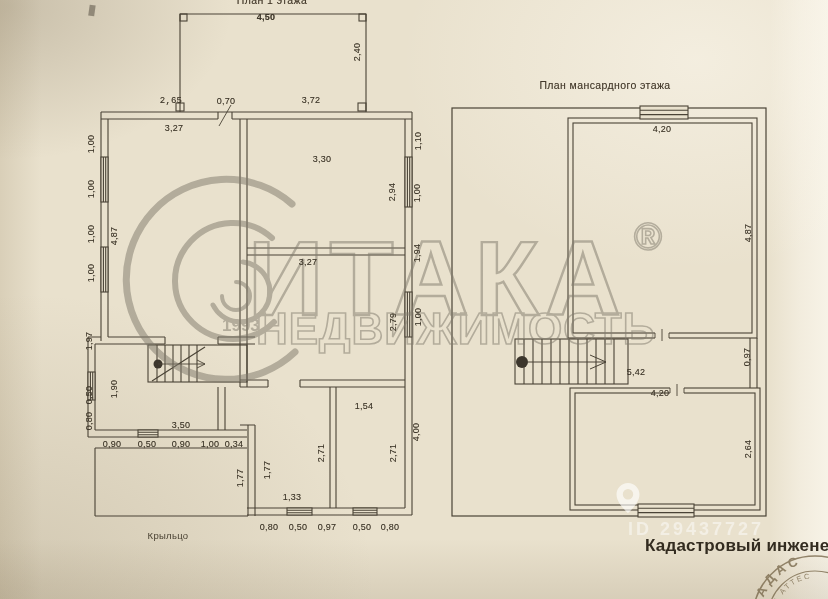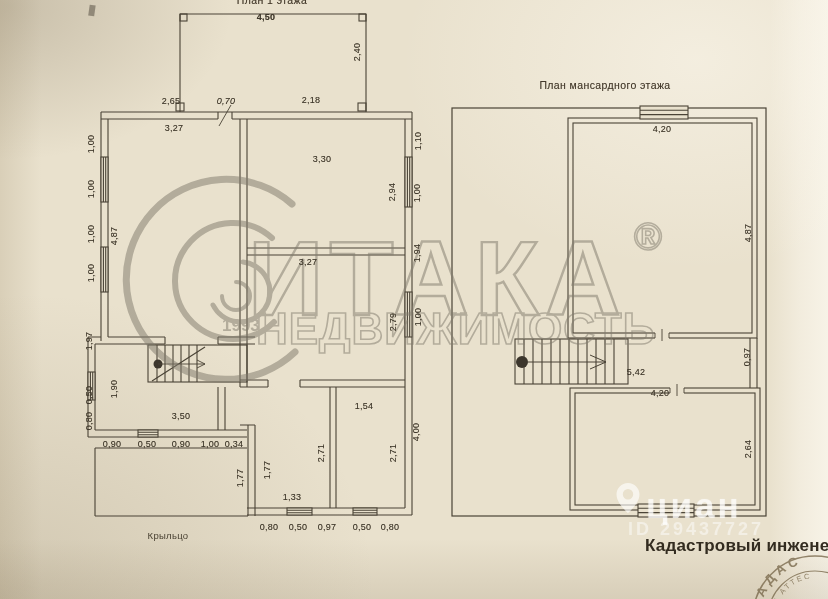--- a/index.html
+++ b/index.html
@@ -193,42 +193,42 @@
     <rect x="89" y="5" width="6" height="11" fill="#5a5246" opacity="0.55" transform="rotate(8 92 10)"></rect>
   </svg>
 
   <div id="floor1-title" class="plan-title">План 1 этажа</div>
   <div id="floor2-title" class="plan-title">План мансардного этажа</div>
   <div id="porch-label">Крыльцо</div>
 
   <div id="f1-dims">
       <div class="dim" style="left: 266px; top: 17px; font-weight: bold;">4,50</div>
       <div class="dim rot" style="left: 357px; top: 52px;">2,40</div>
-      <div class="dim" style="left: 171px; top: 101px;">2,65</div>
-      <div class="dim" style="left: 226px; top: 101px; font-style: italic;">0,70</div>
-      <div class="dim" style="left: 311px; top: 100px;">2,18</div>
+      <div class="dim" style="left: 171px; top: 101px; font-family: Liberation Mono, monospace;">2,65</div>
+      <div class="dim" style="left: 226px; top: 101px;">0,70</div>
+      <div class="dim" style="left: 311px; top: 100px;">3,72</div>
       <div class="dim" style="left: 174px; top: 128px;">3,27</div>
       <div class="dim" style="left: 322px; top: 127px; margin-top: 32px;">3,30</div>
       <div class="dim rot" style="left: 418px; top: 141px;">1,10</div>
       <div class="dim rot" style="left: 91px; top: 144px;">1,00</div>
       <div class="dim rot" style="left: 91px; top: 189px;">1,00</div>
       <div class="dim rot" style="left: 91px; top: 234px;">1,00</div>
       <div class="dim rot" style="left: 91px; top: 273px;">1,00</div>
       <div class="dim rot" style="left: 114px; top: 236px;">4,87</div>
       <div class="dim rot" style="left: 392px; top: 192px;">2,94</div>
       <div class="dim rot" style="left: 417px; top: 193px;">1,00</div>
       <div class="dim rot" style="left: 417px; top: 253px;">1,94</div>
       <div class="dim" style="left: 308px; top: 262px;">3,27</div>
       <div class="dim rot" style="left: 393px; top: 322px;">2,79</div>
       <div class="dim rot" style="left: 418px; top: 317px;">1,00</div>
       <div class="dim rot" style="left: 89px; top: 341px;">1,97</div>
       <div class="dim rot" style="left: 89px; top: 395px;">0,50</div>
       <div class="dim rot" style="left: 89px; top: 421px;">0,80</div>
       <div class="dim rot" style="left: 114px; top: 389px;">1,90</div>
-      <div class="dim" style="left: 181px; top: 416px;">3,50</div>
+      <div class="dim" style="left: 181px; top: 425px;">3,50</div>
       <div class="dim" style="left: 112px; top: 444px;">0,90</div>
       <div class="dim" style="left: 147px; top: 444px;">0,50</div>
       <div class="dim" style="left: 181px; top: 444px;">0,90</div>
       <div class="dim" style="left: 210px; top: 444px;">1,00</div>
       <div class="dim" style="left: 234px; top: 444px;">0,34</div>
       <div class="dim rot" style="left: 240px; top: 478px;">1,77</div>
       <div class="dim rot" style="left: 267px; top: 470px;">1,77</div>
       <div class="dim" style="left: 292px; top: 497px;">1,33</div>
       <div class="dim rot" style="left: 321px; top: 453px;">2,71</div>
       <div class="dim rot" style="left: 393px; top: 453px;">2,71</div>
@@ -246,17 +246,16 @@
       <div class="dim" style="left: 636px; top: 372px;">5,42</div>
       <div class="dim rot" style="left: 747px; top: 357px;">0,97</div>
       <div class="dim" style="left: 660px; top: 393px;">4,20</div>
       <div class="dim rot" style="left: 748px; top: 449px;">2,64</div>
     </div>
 
   <svg id="pin-svg" width="30" height="36">
     <path d="M15 3 C8.4 3 3.5 8.3 3.5 14.5 C3.5 23.5 15 33 15 33 C15 33 26.5 23.5 26.5 14.5 C26.5 8.3 21.6 3 15 3 Z
              M15 19.5 A5.2 5.2 0 1 1 15 9.1 A5.2 5.2 0 1 1 15 19.5 Z" fill="rgba(255,255,255,.62)" fill-rule="evenodd"></path>
   </svg>
-  <div id="cian-word">циан</div>
   <div id="cian-id">ID 29437727</div>
 
   <div id="footer-text">Кадастровый инженер</div>
 </div>
 
 </body></html>

